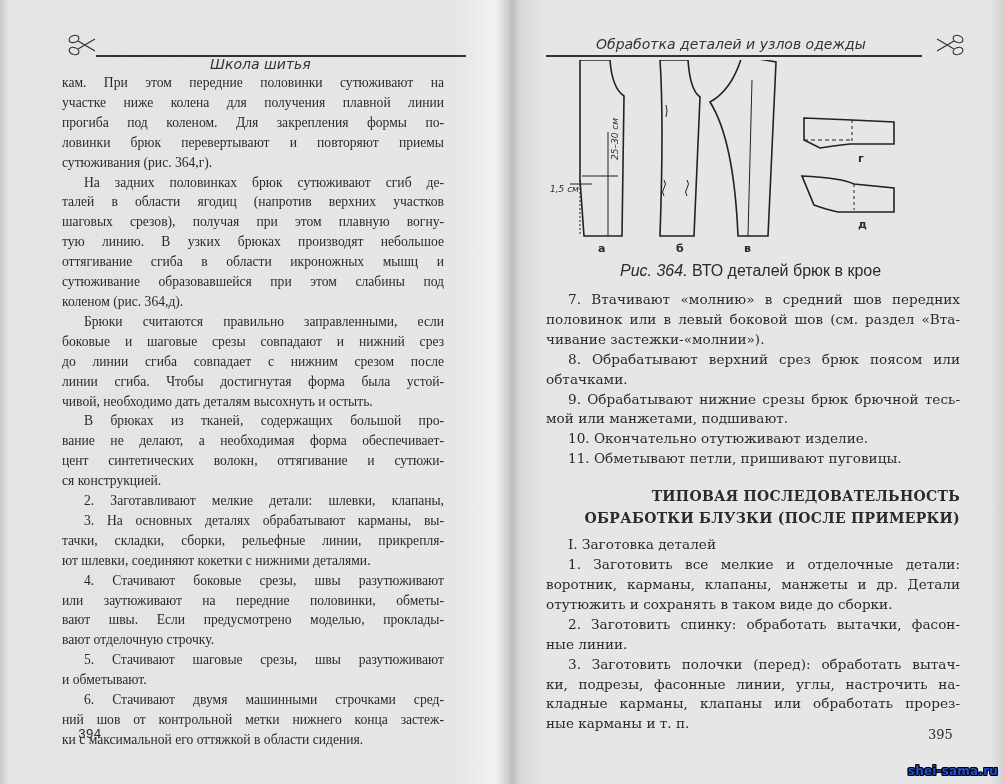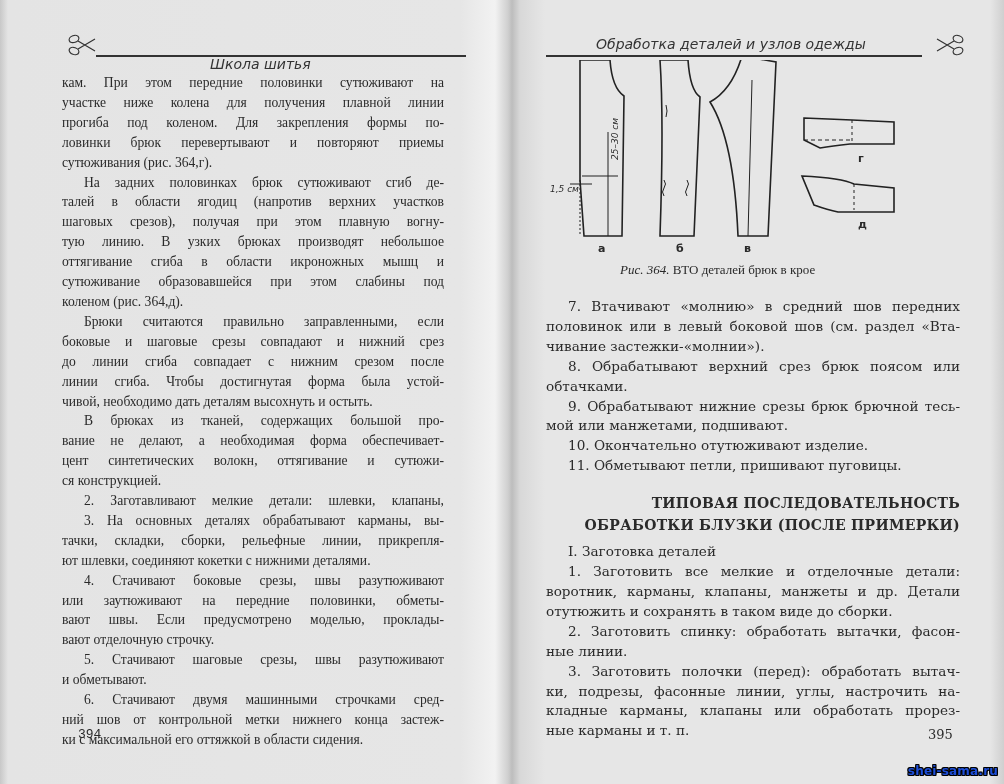--- a/index.html
+++ b/index.html
@@ -22,33 +22,33 @@
   .left .rh-title { left:140px;margin-top:20px; }
   .right .rh-title { left:50px; }
   .rh-rule { position:absolute; top:21px; height:2px; background:#333; }
   .left .rh-rule { left:26px; right:0; }
   .right .rh-rule { left:0; right:46px; }
   .scissors { position:absolute; top:0px; width:28px; height:22px; }
   .left .scissors { left:-2px; }
   .right .scissors { right:4px; }
   .text { position:absolute; font-size:13.6px; line-height:19.9px; text-align:justify; }
   .left .text { left:62px; width:382px; top:73px;font-family:Liberation Serif, serif; }
-  .right .text { left:36px; width:414px; top:290px;margin-top:7px; }
+  .right .text { left:36px; width:414px; top:290px; }
   .para { margin:0; text-indent:22px; }
   .line { display:block; white-space:nowrap; text-align:justify; text-align-last:justify; }
   .line.last { text-align-last:left; }
   .para .line:first-child { padding-left:22px; }
   .para .line { text-indent:0; }
   .heading { font-weight:bold; text-align:right; font-size:14px; letter-spacing:0.3px; line-height:22px; margin:16px 0 6px 0; }
   .subhead { padding-left:22px; }
   .page-num { position:absolute; top:727px; font-size:13px; }
   .left .page-num { left:78px;font-family:Liberation Mono, monospace; }
   .right .page-num { left:418px; }
   .figure { position:absolute; left:32px; top:60px; width:420px; height:220px; }
-  .fig-caption { position:absolute; left:78px; top:202px; font-family:Liberation Serif, serif; font-size:13px; white-space:nowrap; }
+  .fig-caption { position:absolute; left:78px; top:202px; font-family:Liberation Sans, sans-serif; font-size:16px; white-space:nowrap; }
   .fig-caption i { font-style:italic; }
   .fig-label { position:absolute; font-family:"DejaVu Sans", sans-serif; font-size:11px; font-weight:bold; }
   .dim-label { position:absolute; font-family:"DejaVu Sans", sans-serif; font-style:italic; font-size:9px; }
   .watermark { position:absolute; right:6px; bottom:6px; font-family:"DejaVu Sans", sans-serif; font-weight:bold; font-size:12px; color:#1d4ed8; letter-spacing:0.2px;
     text-shadow: 1px 0 #000, -1px 0 #000, 0 1px #000, 0 -1px #000, 1px 1px #000, -1px -1px #000, 1px -1px #000, -1px 1px #000; }
 </style>
 </head>
 <body>
 
 <div class="spread"></div>

